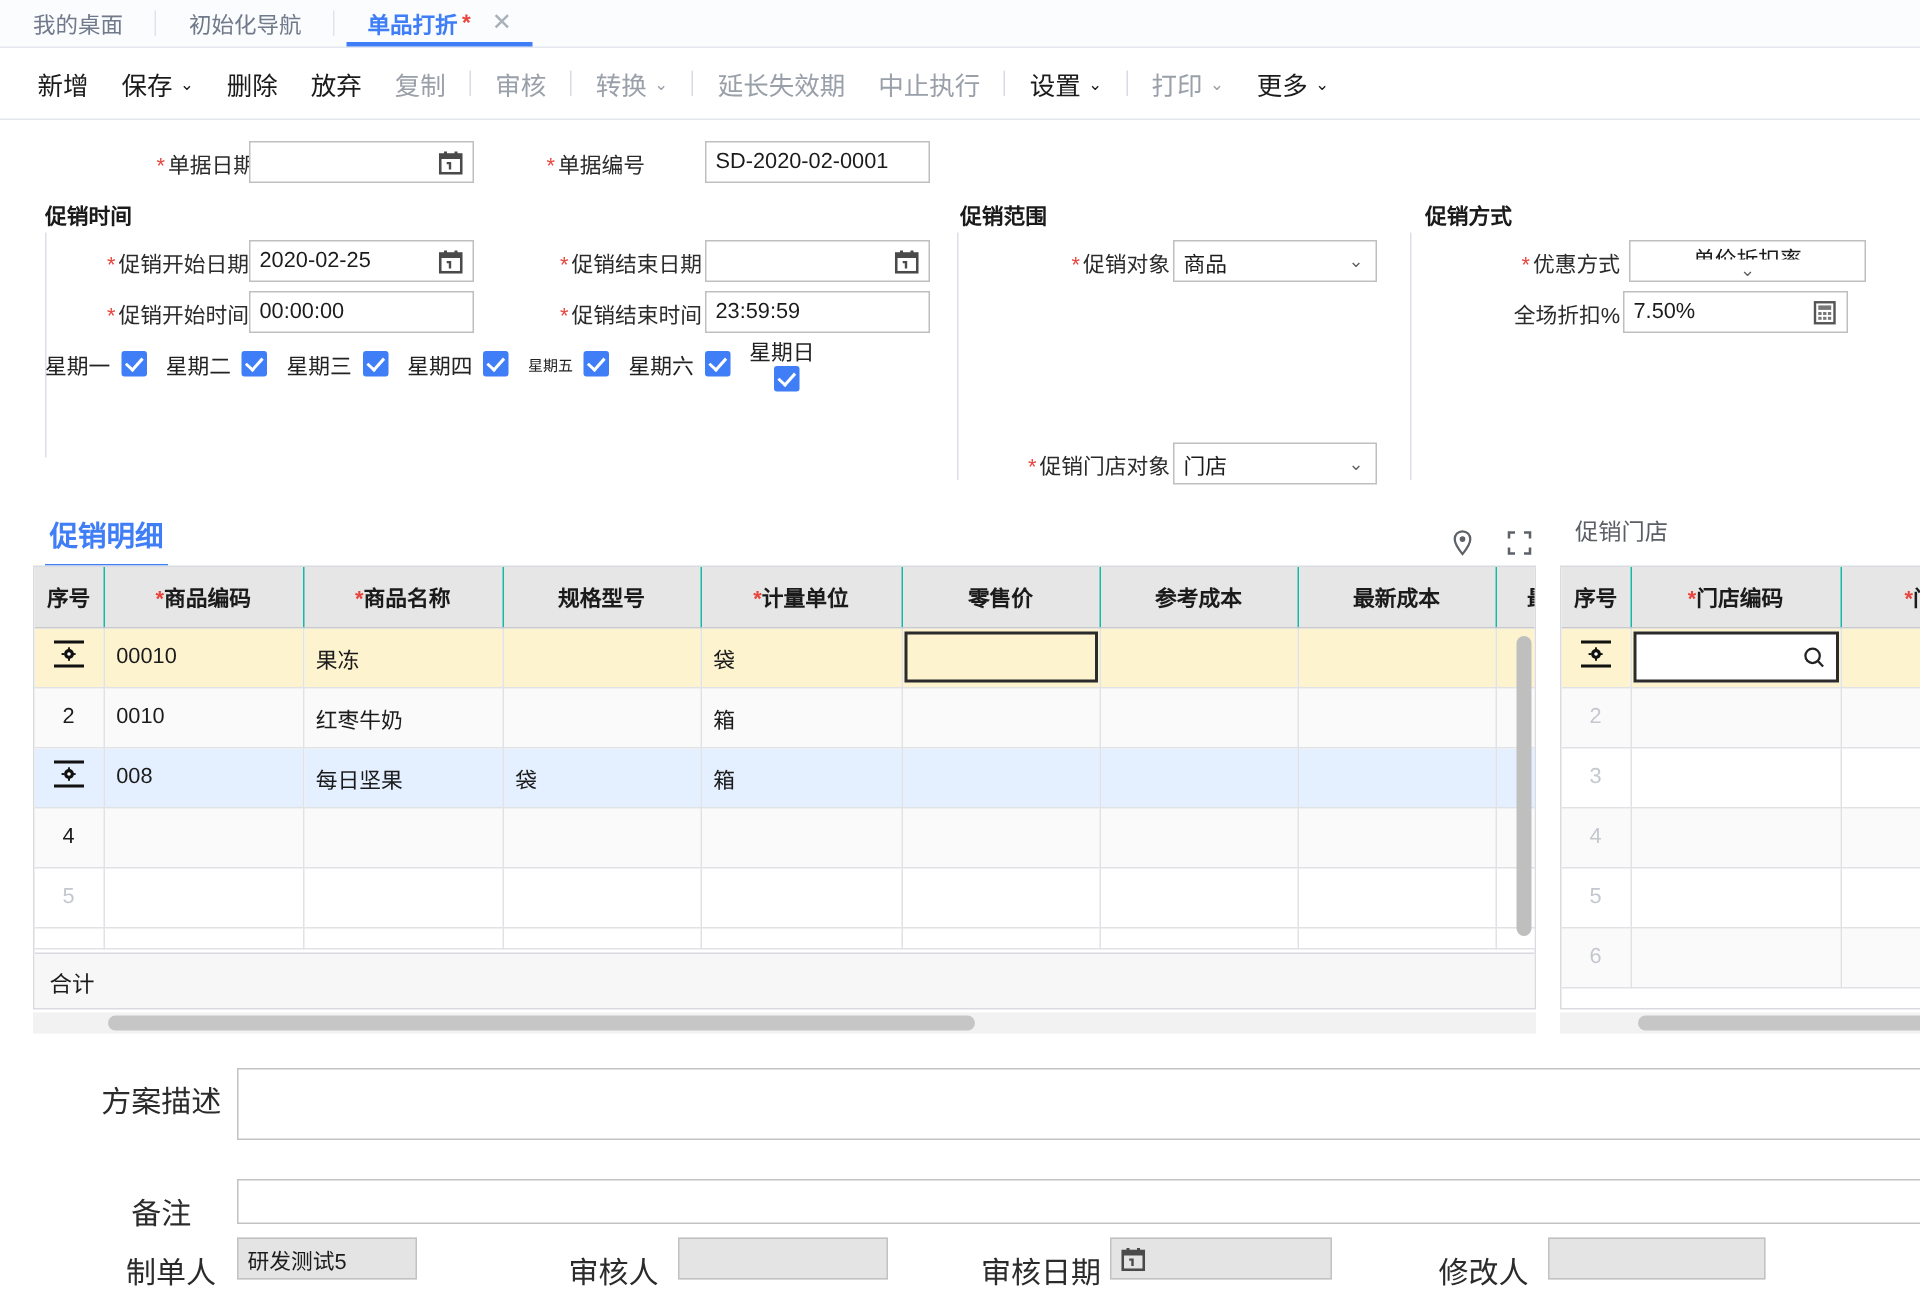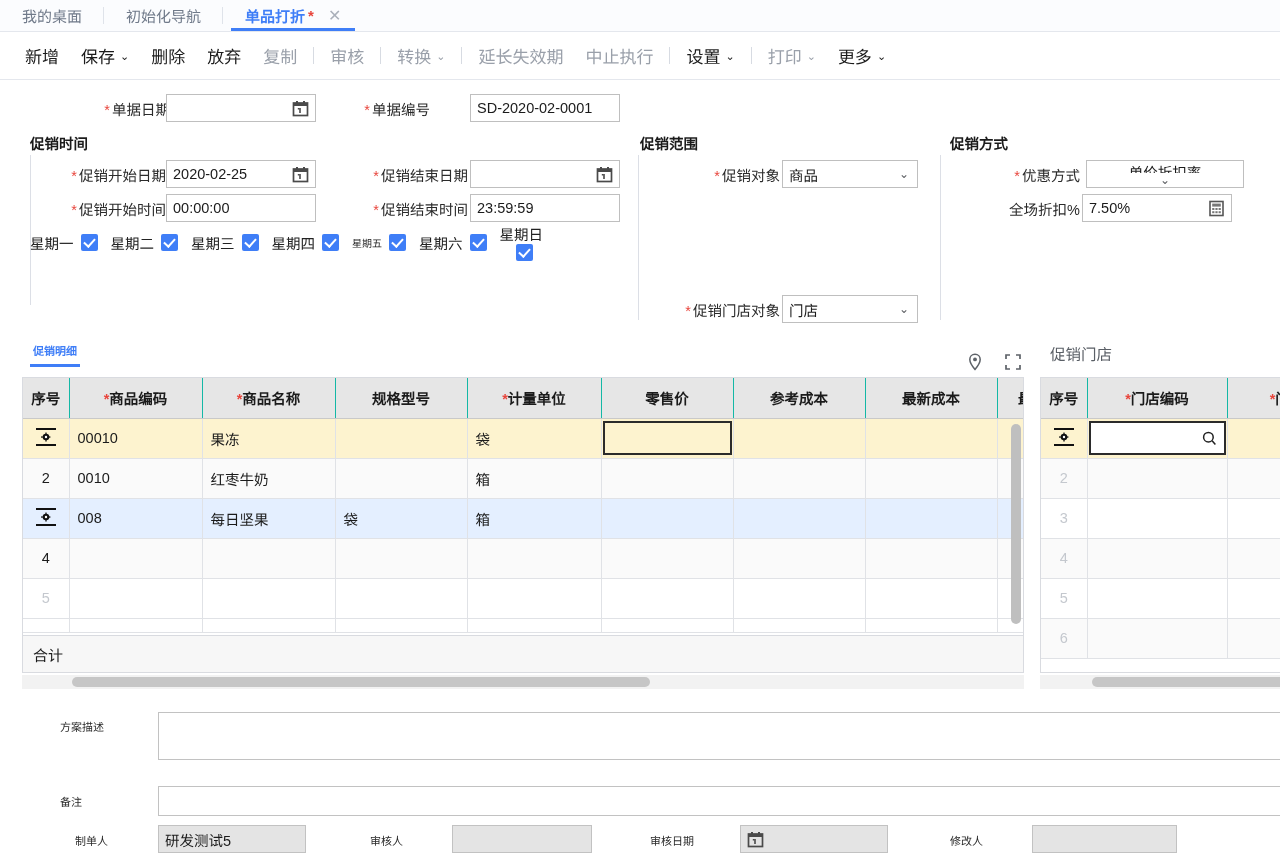--- a/index.html
+++ b/index.html
@@ -84,21 +84,21 @@
     cursor: pointer; flex: 0 0 17px;
   }
   .chk::after {
     content: ""; position: absolute; left: 5px; top: 2px;
     width: 5px; height: 9px; border: solid #fff; border-width: 0 2px 2px 0;
     transform: rotate(42deg);
   }
 
   
   .dtab {
-    font-size: 11px; color: #3f7ef7; font-weight: bold;
+    font-size: 19px; color: #3f7ef7; font-weight: bold;
     position: relative; display: inline-block;
   }
   .dtab .ul {
     position: absolute; left: -3px; right: -3px; bottom: -9px; height: 3px;
     background: #3f7ef7;
   }
   .panel-title { font-size: 15.5px; color: #5a5f66; }
 
   
   .gridbox {
@@ -163,21 +163,21 @@
 
   
   .bigfld {
     border: 1px solid #c2c2c2; background: #ffffff;
   }
   .rofld {
     border: 1px solid #c2c2c2; background: #e4e4e4; height: 28px;
     display: flex; align-items: center; padding: 0 6px; font-size: 14.5px;
     color: #1b1b1b;
   }
-  .blbl { font-size: 11px; color: #2b2b2b; text-align: left; white-space: nowrap; }
+  .blbl { font-size: 20px; color: #2b2b2b; text-align: center; white-space: nowrap; }
 
   .abs { position: absolute; }
 </style>
 </head>
 <body>
 
 <div class="tabbar">
   <div class="tab">
     <span>我的桌面</span>
     <span class="sep"></span>
@@ -620,21 +620,21 @@
 <div class="abs bigfld" style="left:158px; top:712px; width:1130px; height:48px;">
   <span style="display:block;padding:4px 6px;font-size:14.5px;"></span>
 </div>
 
 <div class="abs blbl" style="left:60px; top:793px; width:95px;">备注</div>
 <div class="abs bigfld" style="left:158px; top:786px; width:1130px; height:30px;">
   <span style="display:block;padding:4px 6px;font-size:14.5px;"></span>
 </div>
 
 <div class="abs blbl" style="left:75px; top:832px; width:78px;">制单人</div>
-<div class="abs rofld" style="left:158px; top:825px; width:148px;">
+<div class="abs rofld" style="left:158px; top:825px; width:120px;">
   <span class="val">研发测试5</span>
 </div>
 
 <div class="abs blbl" style="left:370px; top:832px; width:78px;">审核人</div>
 <div class="abs rofld" style="left:452px; top:825px; width:140px;">
   <span class="val"></span>
 </div>
 
 <div class="abs blbl" style="left:650px; top:832px; width:88px;">审核日期</div>
 <div class="abs rofld" style="left:740px; top:825px; width:148px;">

